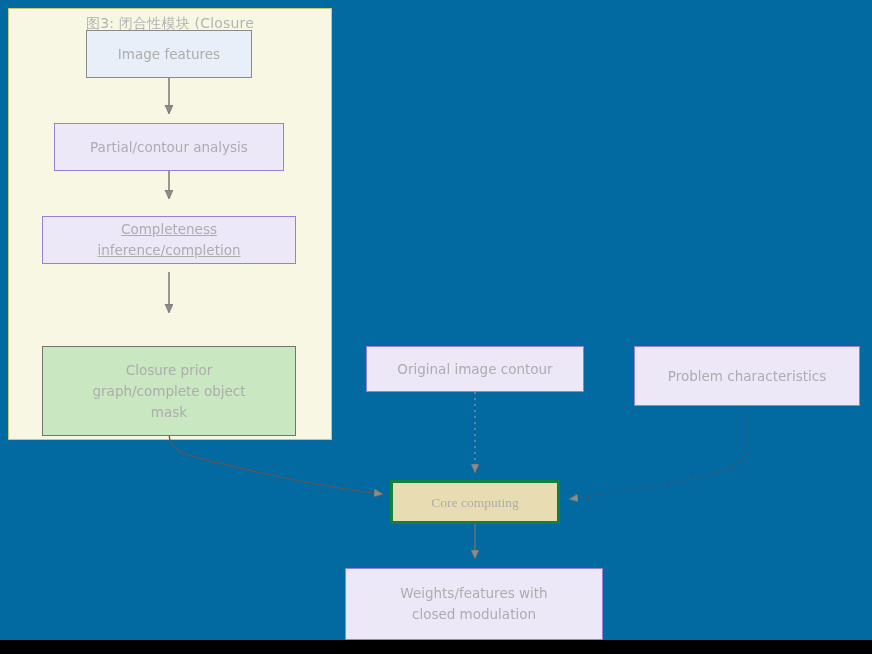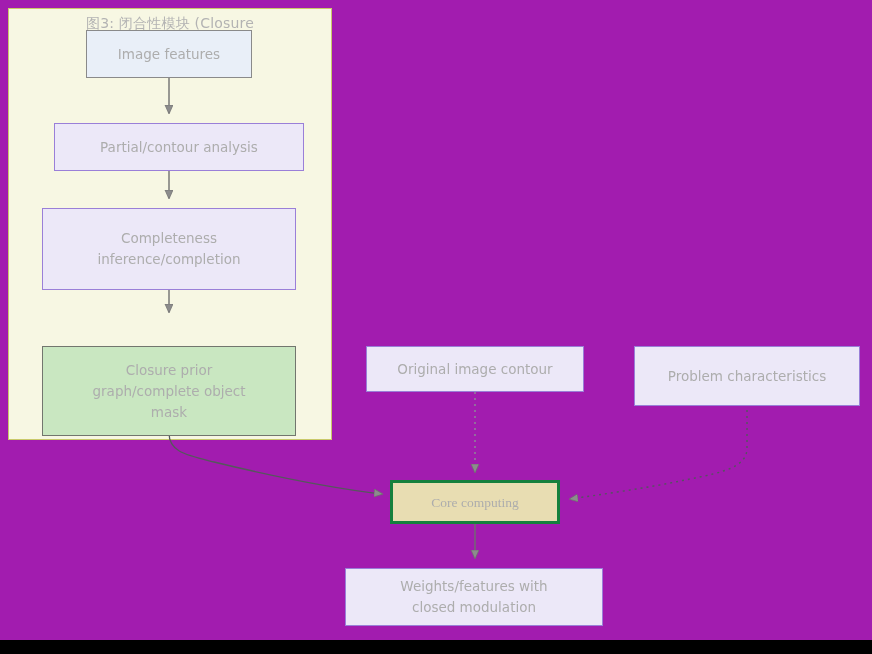--- a/index.html
+++ b/index.html
@@ -4,21 +4,21 @@
 <style>
   html, body {
     margin: 0;
     padding: 0;
     background: #ffffff;
   }
   #canvas {
     position: relative;
     width: 872px;
     height: 654px;
-    background: #a21caf;
+    background: #0369a1;
     overflow: hidden;
     font-family: "DejaVu Sans", "Liberation Sans", sans-serif;
   }
   
   #closure-group {
     position: absolute;
     left: 8px;
     top: 8px;
     width: 324px;
     height: 432px;
@@ -64,27 +64,27 @@
     background: #c9e7c1;
     border: 1px solid #72766e;
   }
   .node-tan {
     background: #e8ddb2;
     border: 3px solid #15803d;
     font-family: Liberation Serif, serif;
   }
   
   #node-image-features   { left: 86px;  top: 30px;  width: 166px; height: 48px; }
-  #node-partial-contour  { left: 54px;  top: 123px; width: 250px; height: 48px; }
-  #node-completeness     { left: 42px;  top: 208px; width: 254px; height: 82px; }
+  #node-partial-contour  { left: 54px;  top: 123px; width: 230px; height: 48px; }
+  #node-completeness     { left: 42px;  top: 216px; width: 254px; height: 48px; text-decoration: underline; }
   #node-closure-prior    { left: 42px;  top: 322px; width: 254px; height: 90px; margin-top: 24px; }
   #node-original-image   { left: 366px; top: 346px; width: 218px; height: 46px; }
   #node-problem-char     { left: 634px; top: 346px; width: 226px; height: 60px; }
   #node-core-computing   { left: 390px; top: 480px; width: 170px; height: 44px; }
-  #node-weights-features { left: 345px; top: 568px; width: 258px; height: 58px; }
+  #node-weights-features { left: 345px; top: 568px; width: 258px; height: 72px; }
 
   #edge-layer {
     position: absolute;
     left: 0;
     top: 0;
     width: 872px;
     height: 654px;
     pointer-events: none;
   }
   #bottom-bar {

